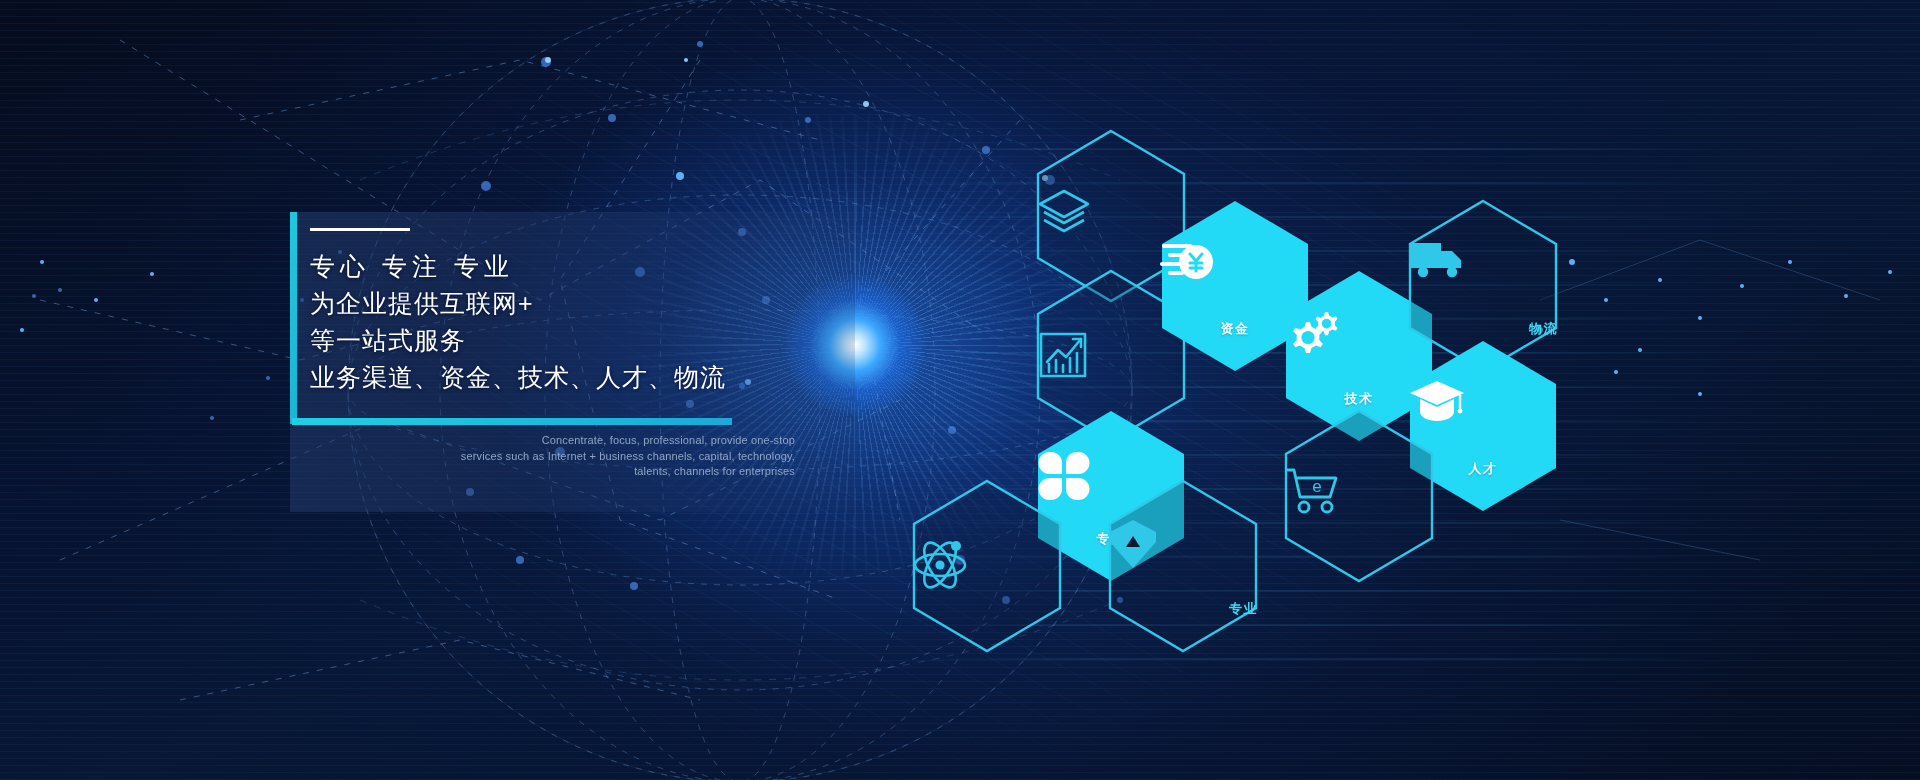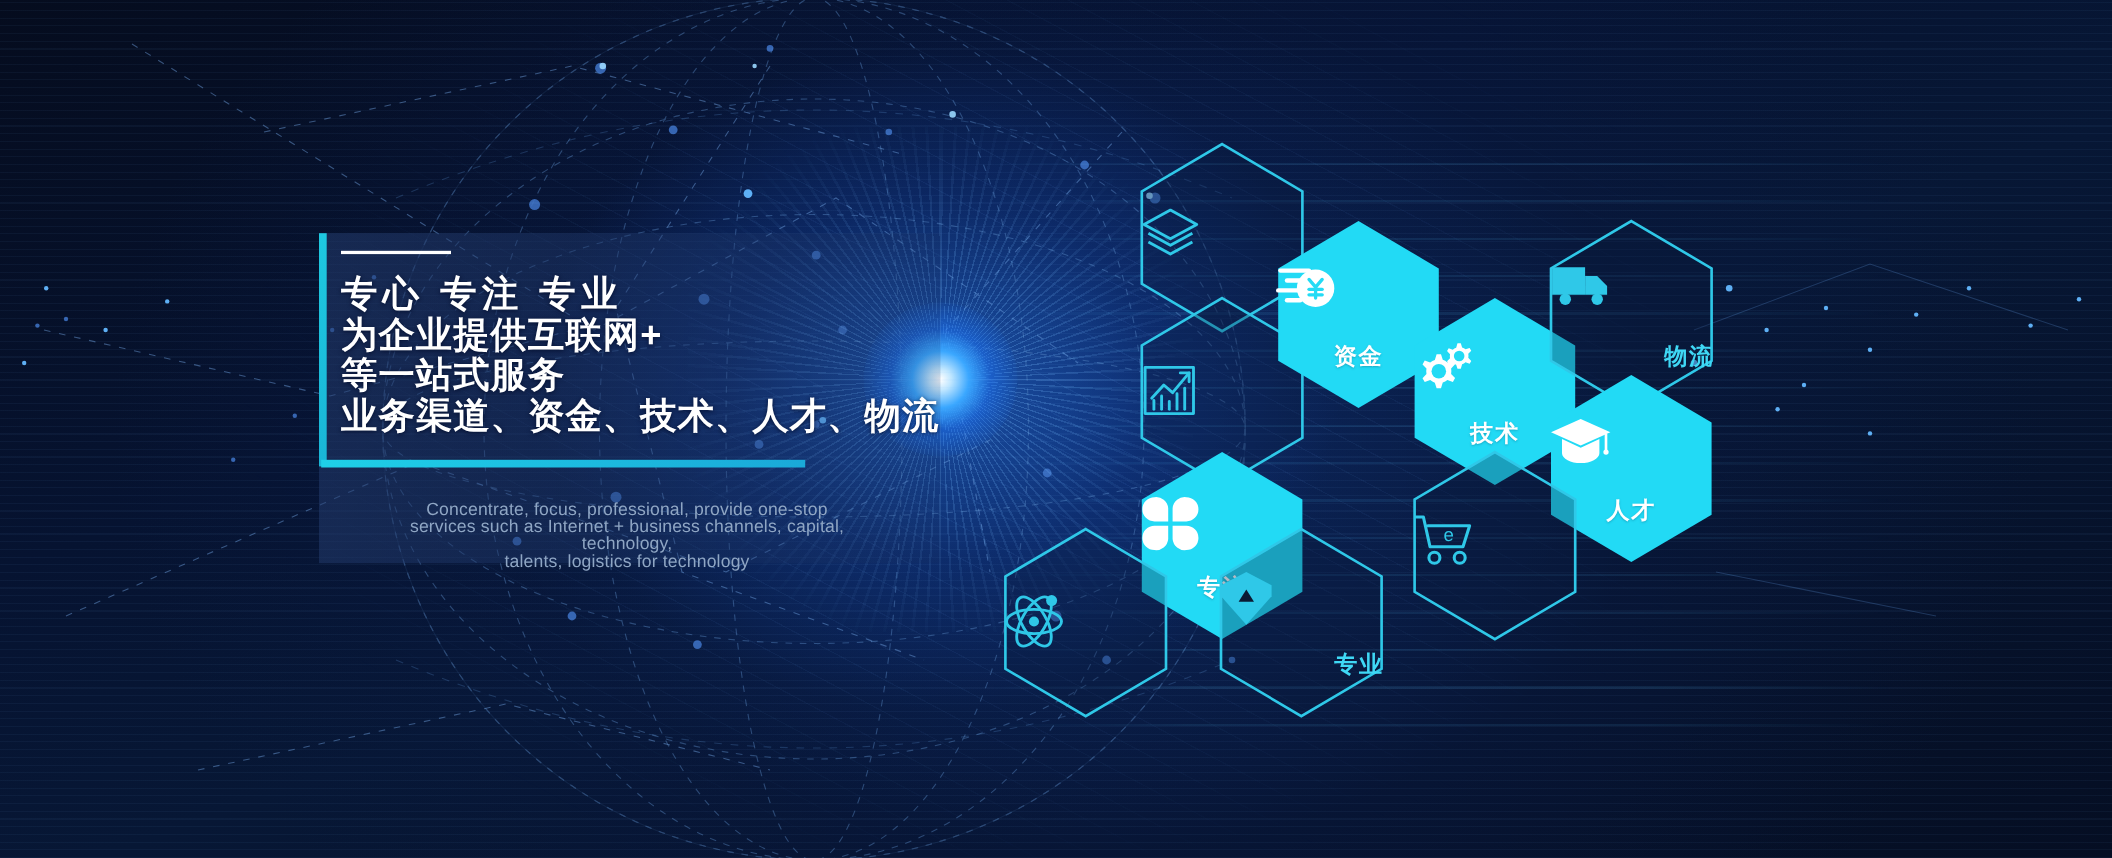--- a/index.html
+++ b/index.html
@@ -68,38 +68,38 @@
     position:absolute; left:290px; top:212px; width:7px; height:212px;
     background:linear-gradient(180deg,#1ec8e0 0%, #19b5d6 100%);
   }
   #bottom-bar {
     position:absolute; left:292px; top:418px; width:440px; height:7px;
     background:linear-gradient(90deg,#1fd0e8 0%, #1aa9d8 100%);
   }
   #text-block { position:absolute; left:310px; top:228px; width:560px; }
   #rule { width:100px; height:3px; background:#ffffff; margin-bottom:17px; }
   .head-line {
-    color:#ffffff; font-weight:bold; font-size:33px; line-height:37px;
+    color:#ffffff; font-weight:normal; font-size:25px; line-height:37px;
     letter-spacing:1px; white-space:nowrap;
     text-shadow:0 1px 4px rgba(0,10,40,0.85);
   }
   .head-line.first { letter-spacing:5px; }
   #sub-block {
-    position:absolute; left:345px; top:456px; width:450px;
-    text-align:center; color:#8fa6c4; font-size:16px; line-height:15.5px;
+    position:absolute; left:345px; top:433px; width:450px;
+    text-align:right; color:#8fa6c4; font-size:11px; line-height:15.5px;
     letter-spacing:0.15px;
   }
 
   
   #hex-grid { position:absolute; inset:0; }
   .hex { position:absolute; width:150px; height:172px; }
   .hex svg { position:absolute; inset:0; overflow:visible; }
   .hex .label {
     position:absolute; left:0; right:0; bottom:34px; text-align:center;
-    font-size:21px; font-weight:bold; letter-spacing:1.5px;
+    font-size:13px; font-weight:bold; letter-spacing:1.5px;
   }
   .hex.filled .label { color:#ffffff; text-shadow:0 1px 2px rgba(0,80,110,0.35); }
   .hex.outline .label { color:#3fd8f5;text-align:right; }
   .hex .glyph { position:absolute; left:0; right:0; top:38px; height:58px;
     display:flex; align-items:center; justify-content:center; }
   .hex.noLabel .glyph { top:56px; }
 </style>
 </head>
 <body>
 
@@ -212,21 +212,21 @@
     <div id="rule"></div>
     <div class="head-line first">专心  专注  专业</div>
     <div class="head-line">为企业提供互联网+</div>
     <div class="head-line">等一站式服务</div>
     <div class="head-line">业务渠道、资金、技术、人才、物流</div>
   </div>
 
   <div id="sub-block">
     <div>Concentrate, focus, professional, provide one-stop</div>
     <div>services such as Internet + business channels, capital, technology,</div>
-    <div>talents, logistics for technology</div>
+    <div>talents, channels for enterprises</div>
   </div>
 
   <div id="hex-grid">
       <div class="hex outline noLabel" style="left: 1036px; top: 130px;">
         <svg viewBox="0 0 150 172">
           <path d="M75 1 L148 44 L148 128 L75 171 L2 128 L2 44 Z" fill="rgba(10,28,60,0.30)" stroke="#2fc8e8" stroke-width="2.4"></path>
         </svg>
         <div class="glyph">
           <svg width="56" height="56" viewBox="0 0 56 56" fill="none" stroke="#2fc8e8" stroke-width="2.6" stroke-linejoin="round">
             <path d="M28 5 L52 18 L28 31 L4 18 Z"></path>

